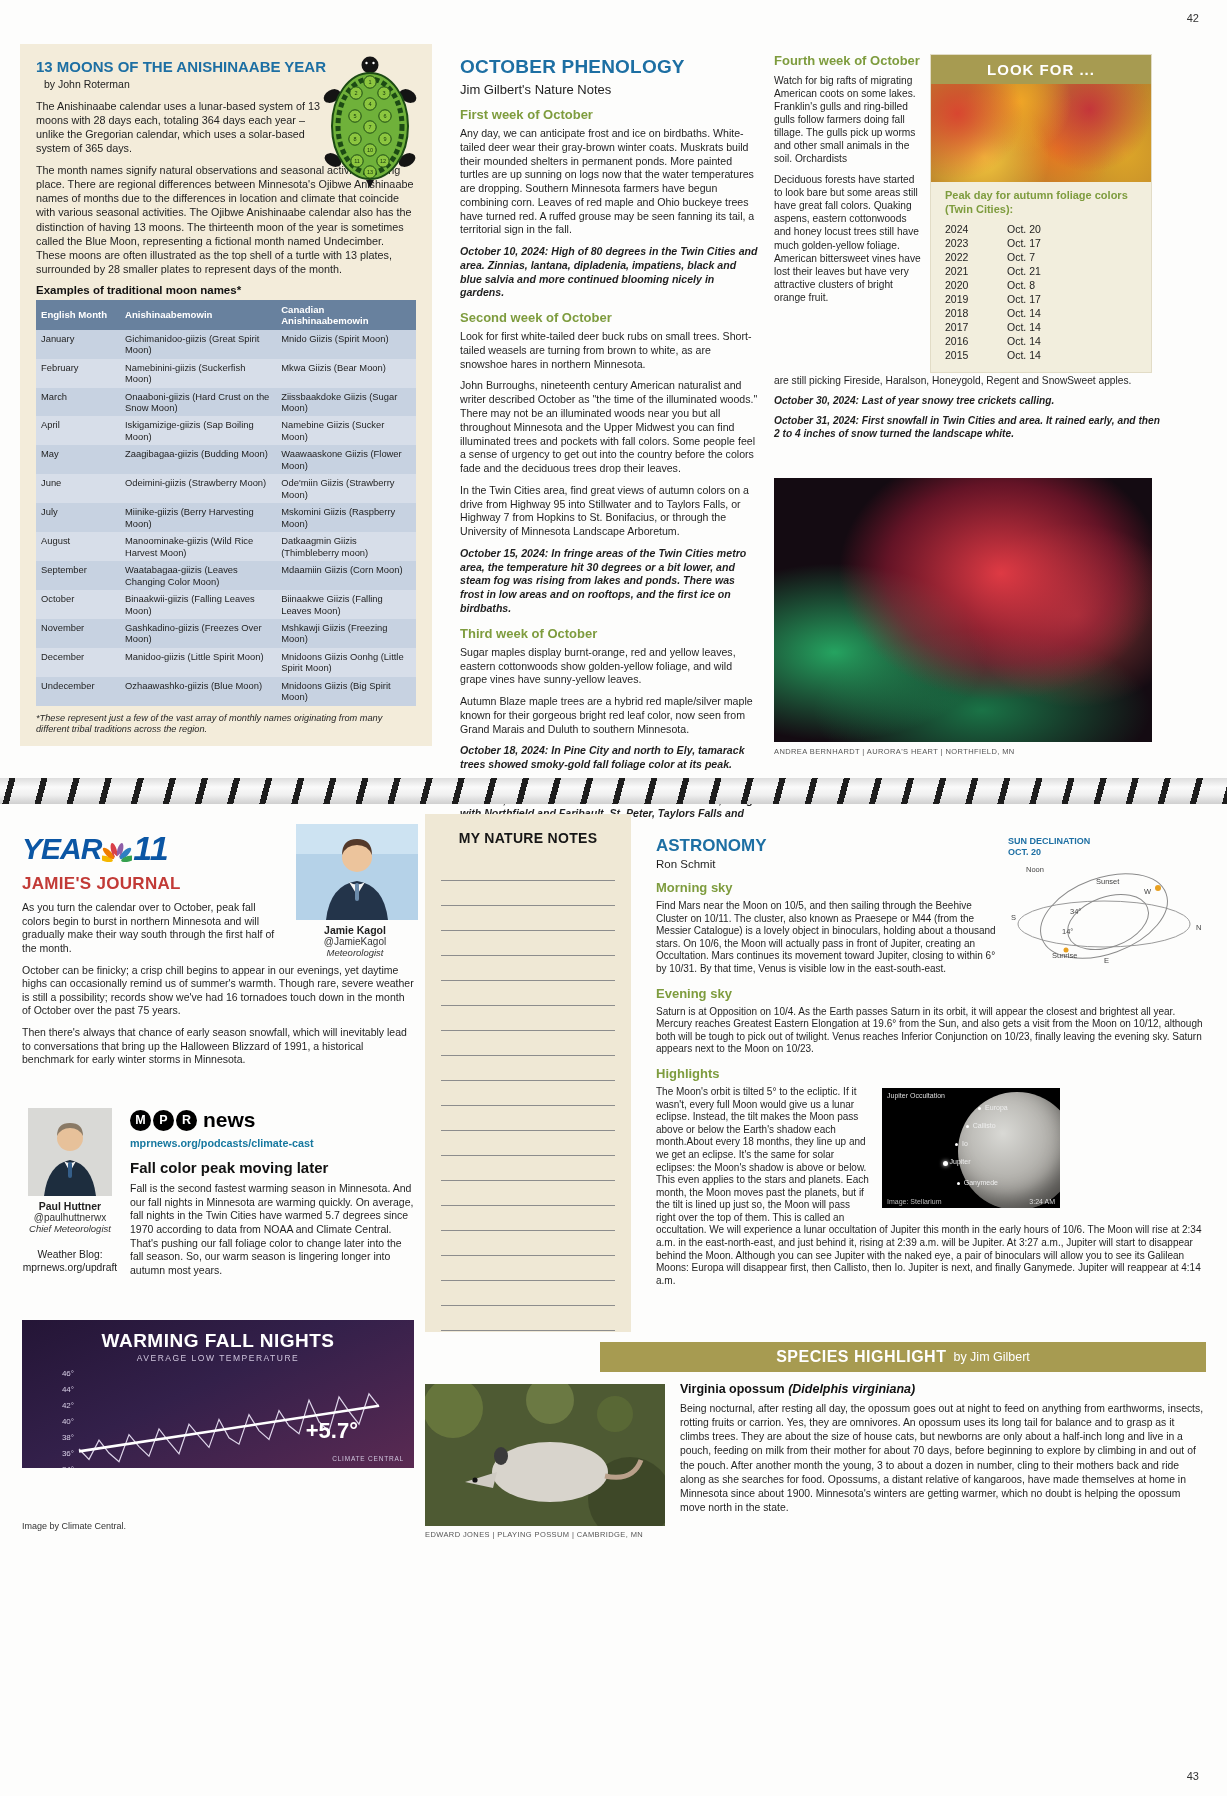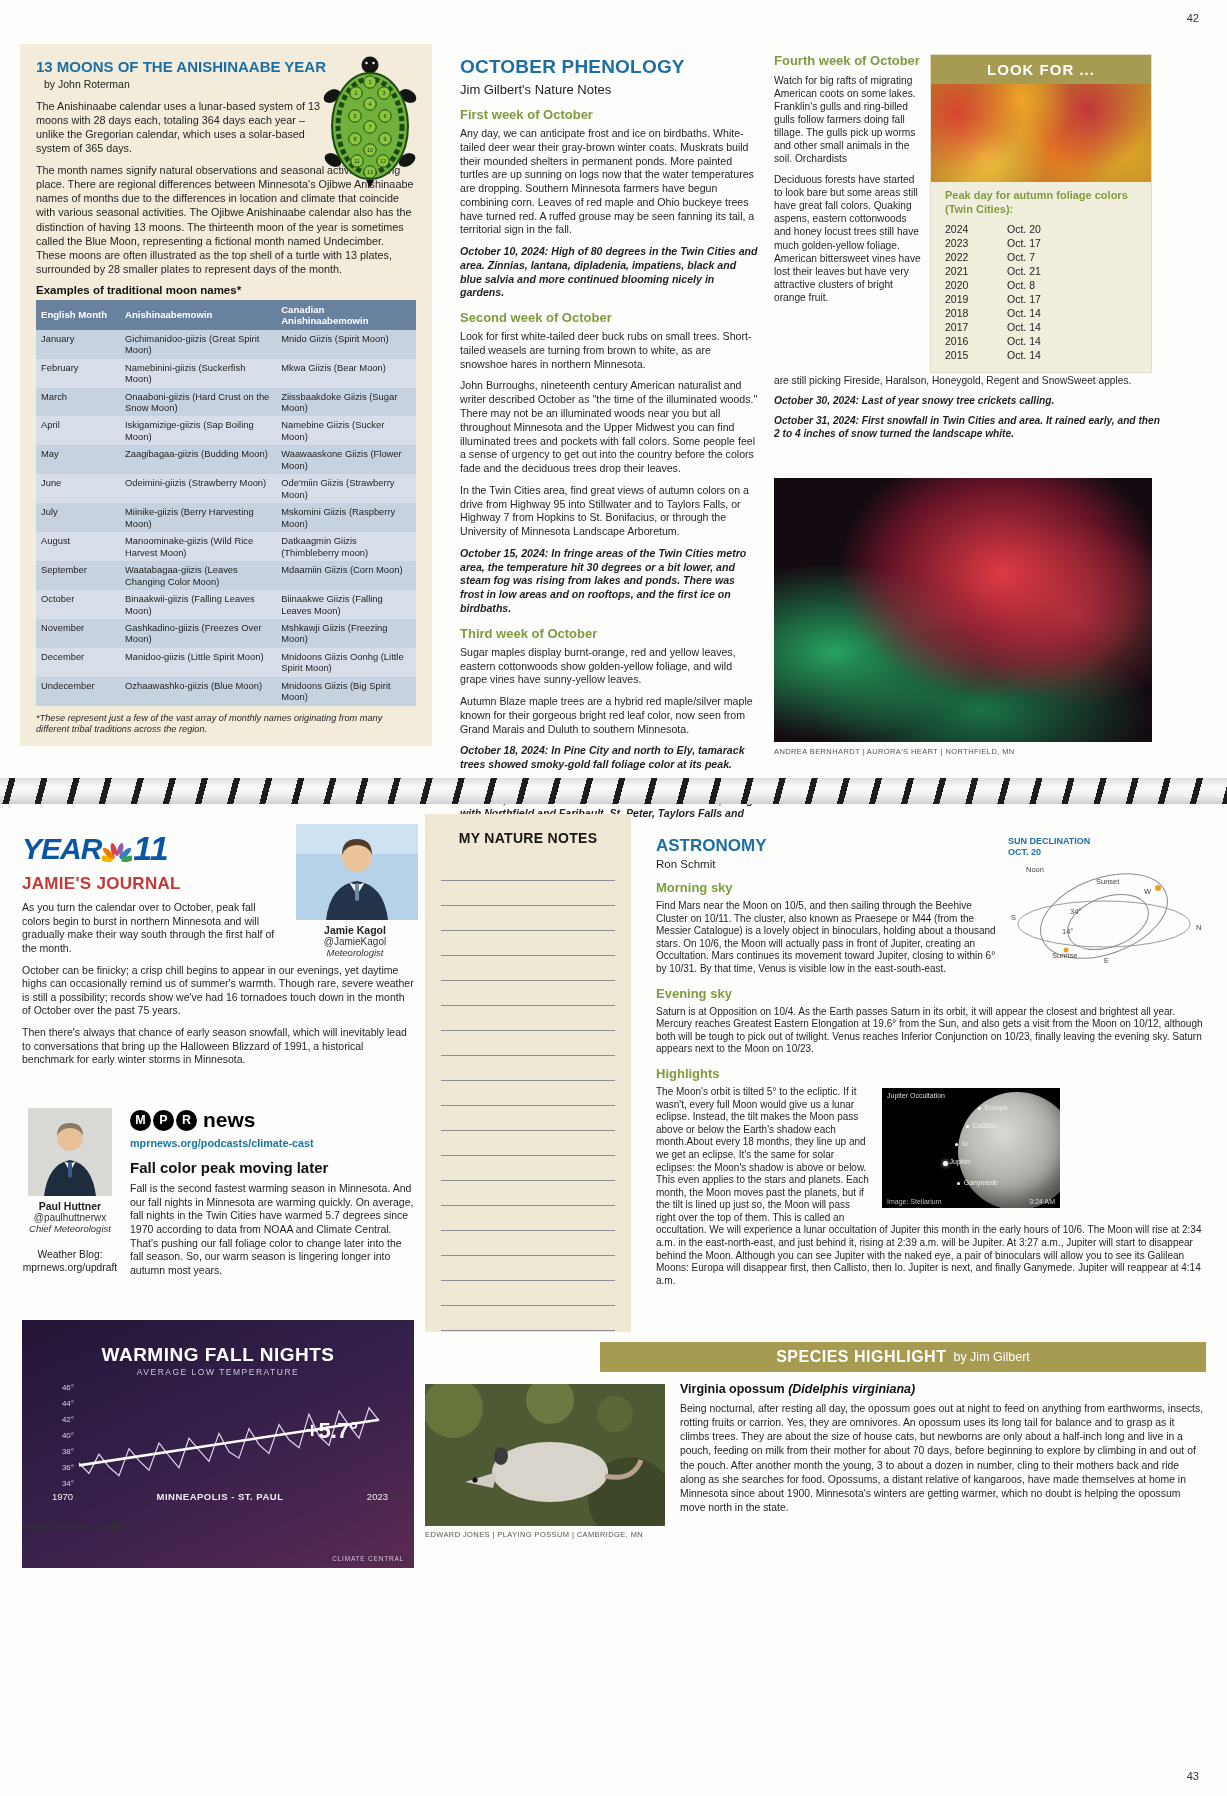--- a/index.html
+++ b/index.html
@@ -91,22 +91,22 @@
   .weather-blog{font-size:10.3px;margin-top:14px;line-height:1.3;color:#222;}
   .mpr-right{margin-left:108px;}
   .mpr-logo{display:flex;align-items:center;}
   .mpr-circ{display:inline-flex;width:21px;height:21px;border-radius:50%;background:#000;color:#fff;
             font-weight:bold;font-size:12.5px;align-items:center;justify-content:center;margin-right:2px;}
   .mpr-news{font-weight:bold;font-size:21px;margin-left:4px;color:#000;}
   .mpr-link{color:#17789f;font-weight:bold;font-size:10.8px;margin:5px 0 10px;}
   .mpr-head{font-size:15px;font-weight:bold;margin:4px 0 6px;color:#111;}
   .mpr-right .body-text{font-size:10.5px;}
 
-  .chart-block{position:absolute;left:22px;top:1320px;width:392px;height:248px;box-sizing:border-box;
-    padding-top:24px;overflow:hidden;
+  .chart-block{position:absolute;left:22px;top:1320px;width:392px;height:148px;box-sizing:border-box;
+    padding-top:10px;overflow:hidden;
     background:linear-gradient(155deg,#241536 0%,#33204a 45%,#48254f 75%,#5a2a52 100%);}
   .chart-title{text-align:center;color:#fff;font-weight:bold;font-size:19px;letter-spacing:.5px;}
   .chart-sub{text-align:center;color:#cfc5dd;font-size:8.5px;letter-spacing:1.5px;margin-top:1px;}
   #chart-svg{display:block;margin:4px auto 0;}
   .cy{fill:#d8cfe6;font-size:8px;}
   .cline{fill:none;stroke:#ded5ea;stroke-width:1.2;}
   .ctrend{stroke:#ffffff;stroke-width:2.6;}
   .chart-annot{position:absolute;right:56px;top:98px;font-size:22px;font-weight:bold;color:#fff;}
   .chart-xrow{display:flex;justify-content:space-between;color:#eee;font-size:9.5px;padding:2px 26px 0 30px;}
   .cx-center{font-weight:bold;letter-spacing:.5px;}

